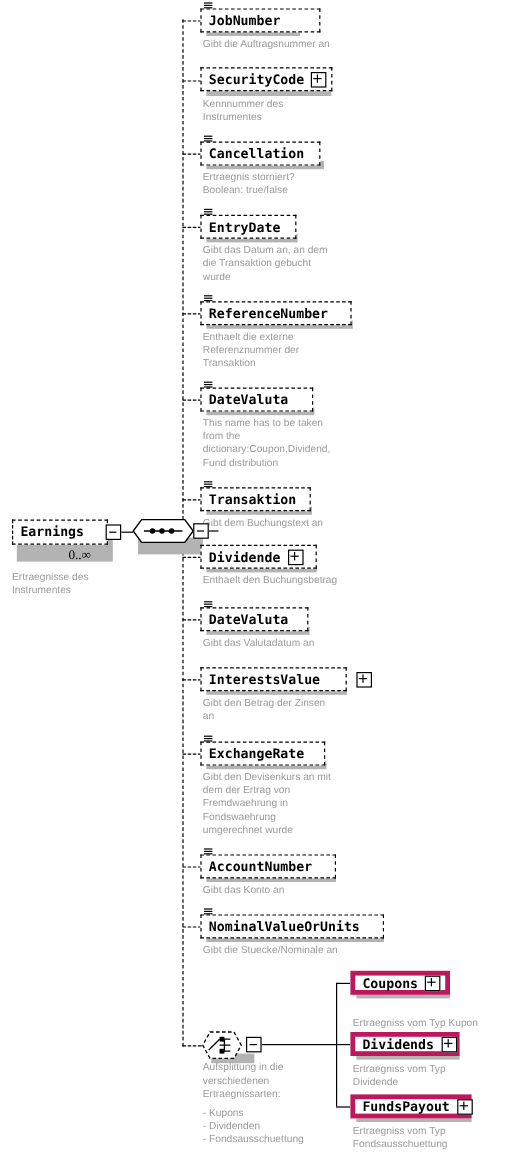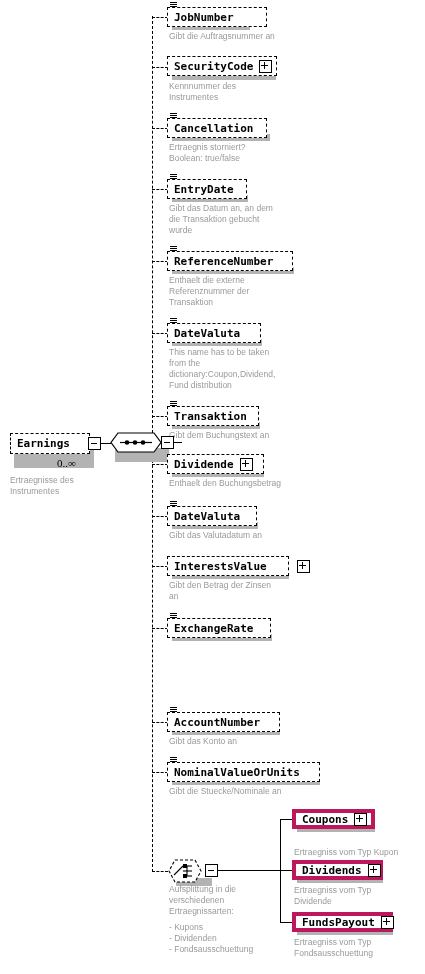--- a/index.html
+++ b/index.html
@@ -336,20 +336,25 @@
   <div class="hline-dashed" style="left:152px; top:628px; width:16px;"></div>
   <div class="shadow" style="left:172px; top:634px; width:100px; height:7px;"></div>
   <div class="node optional" style="left:167px; top:618px; width:104px;">
     <span class="attr-glyph">
         <i></i>
         <i></i>
         <i></i>
       </span>
     <span class="label">ExchangeRate</span>
   </div>
+  <div class="desc" style="left:169px; top:642px;">Gibt den Devisenkurs an mit
+dem der Ertrag von
+Fremdwaehrung in
+Fondswaehrung
+umgerechnet wurde</div>
 
   <div class="hline-dashed" style="left:152px; top:722px; width:16px;"></div>
   <div class="shadow" style="left:172px; top:728px; width:108px; height:7px;"></div>
   <div class="node optional" style="left:167px; top:712px; width:113px;">
     <span class="attr-glyph">
         <i></i>
         <i></i>
         <i></i>
       </span>
     <span class="label">AccountNumber</span>

